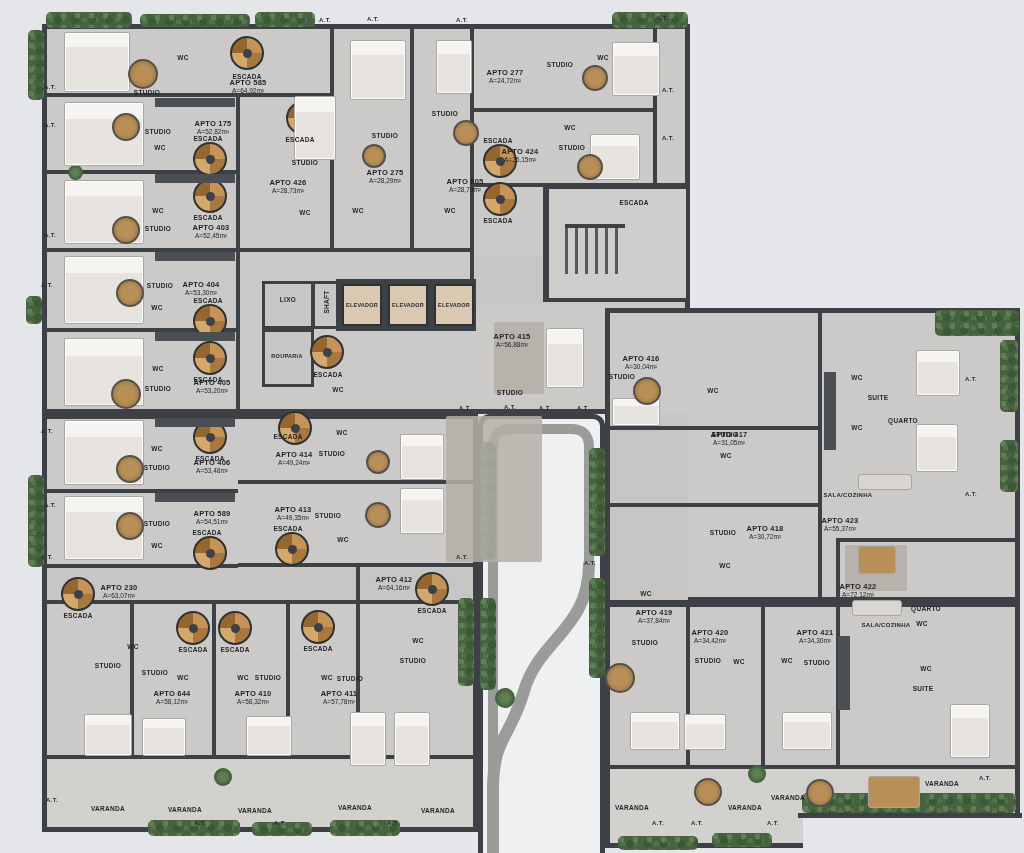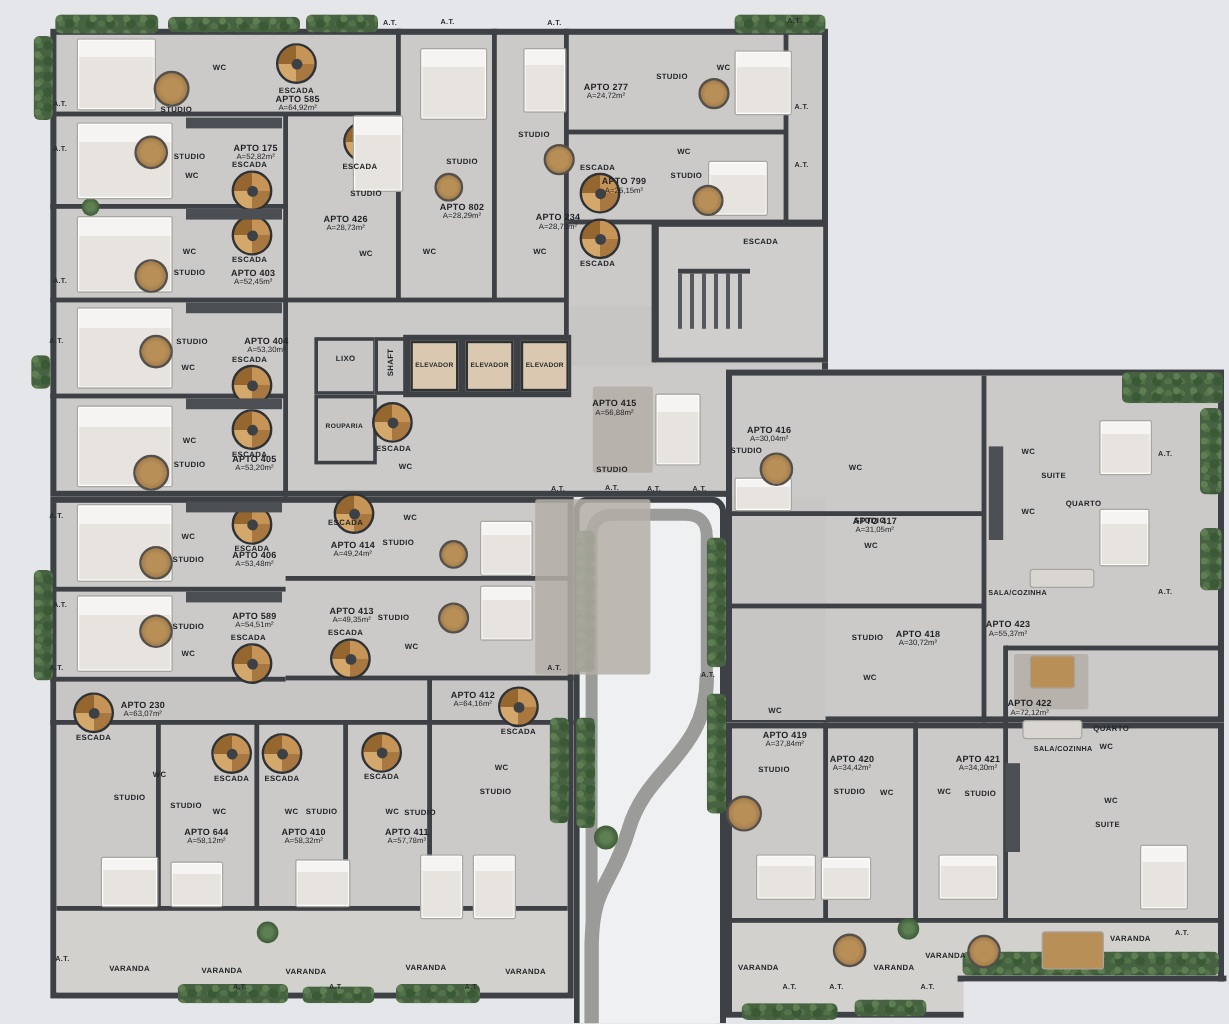--- a/index.html
+++ b/index.html
@@ -227,21 +227,21 @@
       <span class="ar">A=64,92m²</span>
     </div>
   <div class="apt" style="left:213px;top:127px;">
       <span class="nm">APTO 175</span>
       <span class="ar">A=52,82m²</span>
     </div>
   <div class="apt" style="left:211px;top:231px;">
       <span class="nm">APTO 403</span>
       <span class="ar">A=52,45m²</span>
     </div>
-  <div class="apt" style="left:222px;top:288px;">
+  <div class="apt" style="left:201px;top:288px;">
       <span class="nm">APTO 404</span>
       <span class="ar">A=53,30m²</span>
     </div>
   <div class="apt" style="left:212px;top:386px;">
       <span class="nm">APTO 405</span>
       <span class="ar">A=53,20m²</span>
     </div>
   <div class="apt" style="left:212px;top:466px;">
       <span class="nm">APTO 406</span>
       <span class="ar">A=53,48m²</span>
@@ -308,37 +308,37 @@
     </div>
   <div class="apt" style="left:858px;top:590px;">
       <span class="nm">APTO 422</span>
       <span class="ar">A=72,12m²</span>
     </div>
   <div class="apt" style="left:840px;top:524px;">
       <span class="nm">APTO 423</span>
       <span class="ar">A=55,37m²</span>
     </div>
   <div class="apt" style="left:520px;top:155px;">
-      <span class="nm">APTO 799</span>
+      <span class="nm">APTO 424</span>
       <span class="ar">A=25,15m²</span>
     </div>
   <div class="apt" style="left:505px;top:76px;">
       <span class="nm">APTO 277</span>
       <span class="ar">A=24,72m²</span>
     </div>
   <div class="apt" style="left:288px;top:186px;">
       <span class="nm">APTO 426</span>
       <span class="ar">A=28,73m²</span>
     </div>
   <div class="apt" style="left:385px;top:176px;">
-      <span class="nm">APTO 802</span>
+      <span class="nm">APTO 275</span>
       <span class="ar">A=28,29m²</span>
     </div>
   <div class="apt" style="left:465px;top:185px;">
-      <span class="nm">APTO 234</span>
+      <span class="nm">APTO 805</span>
       <span class="ar">A=28,73m²</span>
     </div>
 
   <span class="lb" style="left:147px;top:92px;">STUDIO</span>
   <span class="lb" style="left:158px;top:131px;">STUDIO</span>
   <span class="lb" style="left:158px;top:228px;">STUDIO</span>
   <span class="lb" style="left:160px;top:285px;">STUDIO</span>
   <span class="lb" style="left:158px;top:388px;">STUDIO</span>
   <span class="lb" style="left:157px;top:467px;">STUDIO</span>
   <span class="lb" style="left:157px;top:523px;">STUDIO</span>

